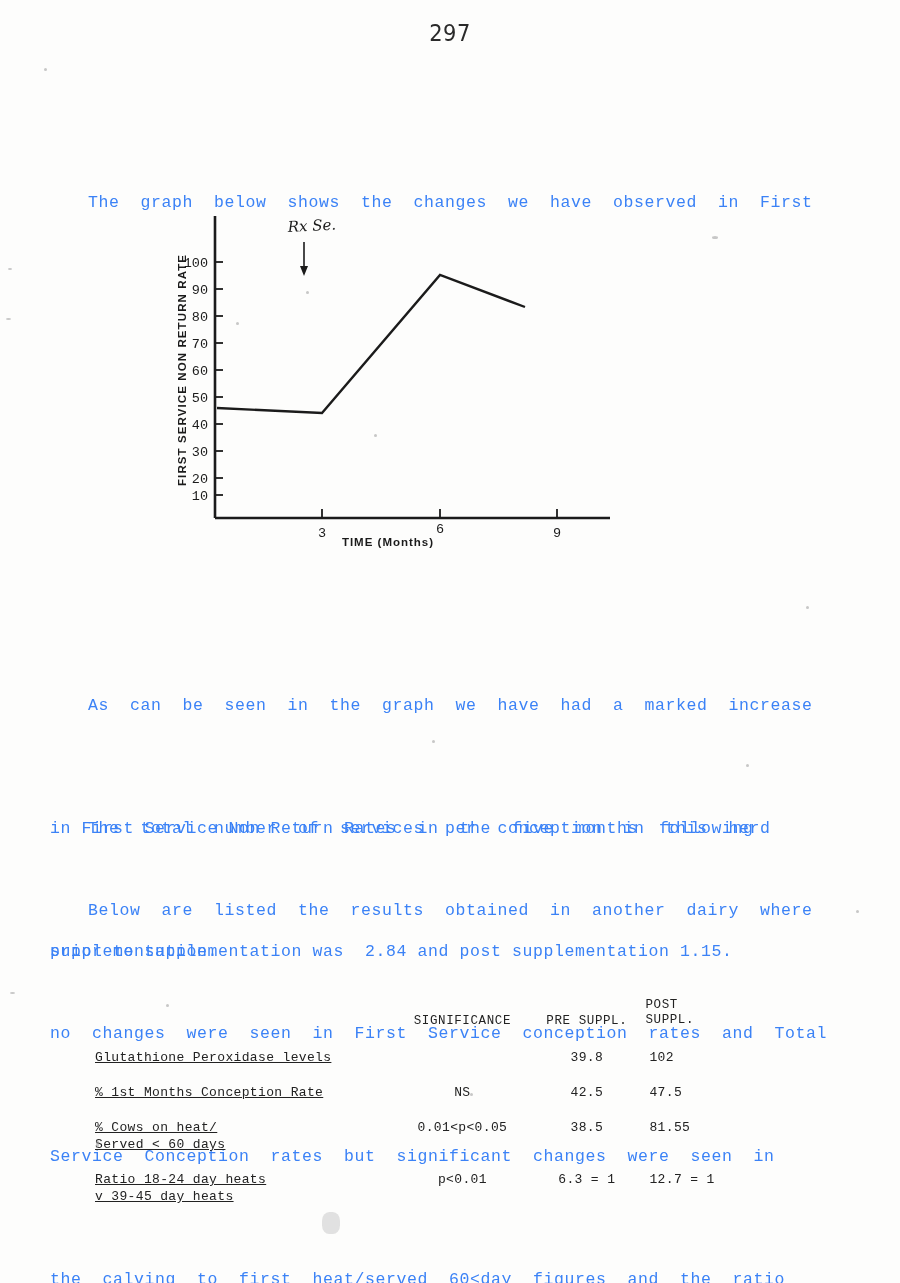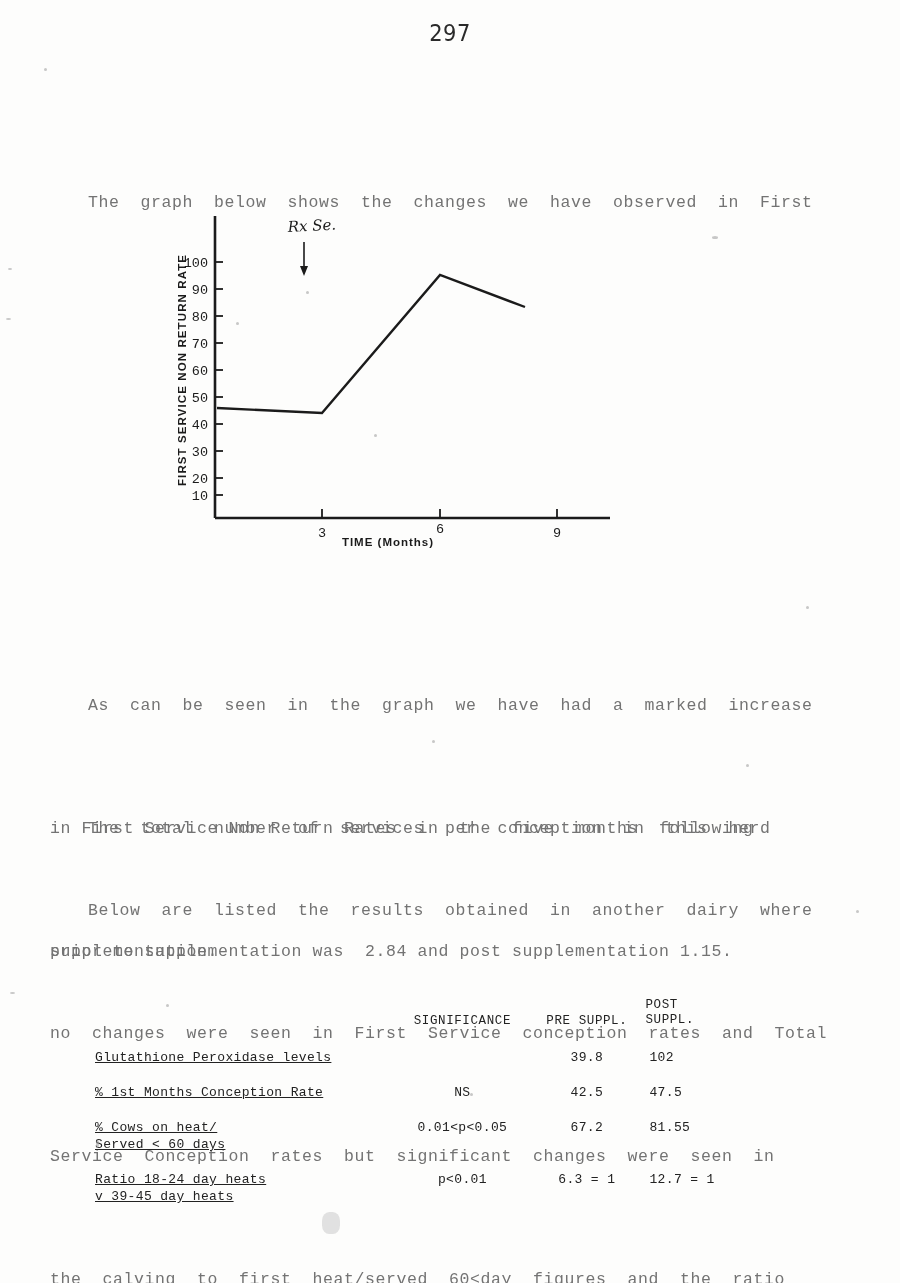--- a/index.html
+++ b/index.html
@@ -41,21 +41,21 @@
     transform: scaleY(1.06);
   }
 
   
   .para {
     position: absolute;
     left: 50px;
     width: 800px;
     font-size: 16.5px;
     letter-spacing: .6px;
-    color: #737373;
+    color: #3b82f6;
     line-height: 41px;
     white-space: pre;
   }
   .para .ln { display: block; }
   .para .ln.indent { padding-left: 38px; }
 
   
   .chart {
     position: absolute;
     left: 170px;
@@ -210,21 +210,21 @@
       <tr>
         <td class="lbl">% 1st Months Conception Rate</td>
         <td class="sig">NS</td>
         <td class="pre">42.5</td>
         <td class="post">47.5</td>
       </tr>
       <tr>
         <td class="lbl">% Cows on heat/
 Served &lt; 60 days</td>
         <td class="sig">0.01&lt;p&lt;0.05</td>
-        <td class="pre">67.2</td>
+        <td class="pre">38.5</td>
         <td class="post">81.55</td>
       </tr>
       <tr>
         <td class="lbl">Ratio 18-24 day heats
 v 39-45 day heats</td>
         <td class="sig">p&lt;0.01</td>
         <td class="pre">6.3 = 1</td>
         <td class="post">12.7 = 1</td>
       </tr>
     </tbody>

